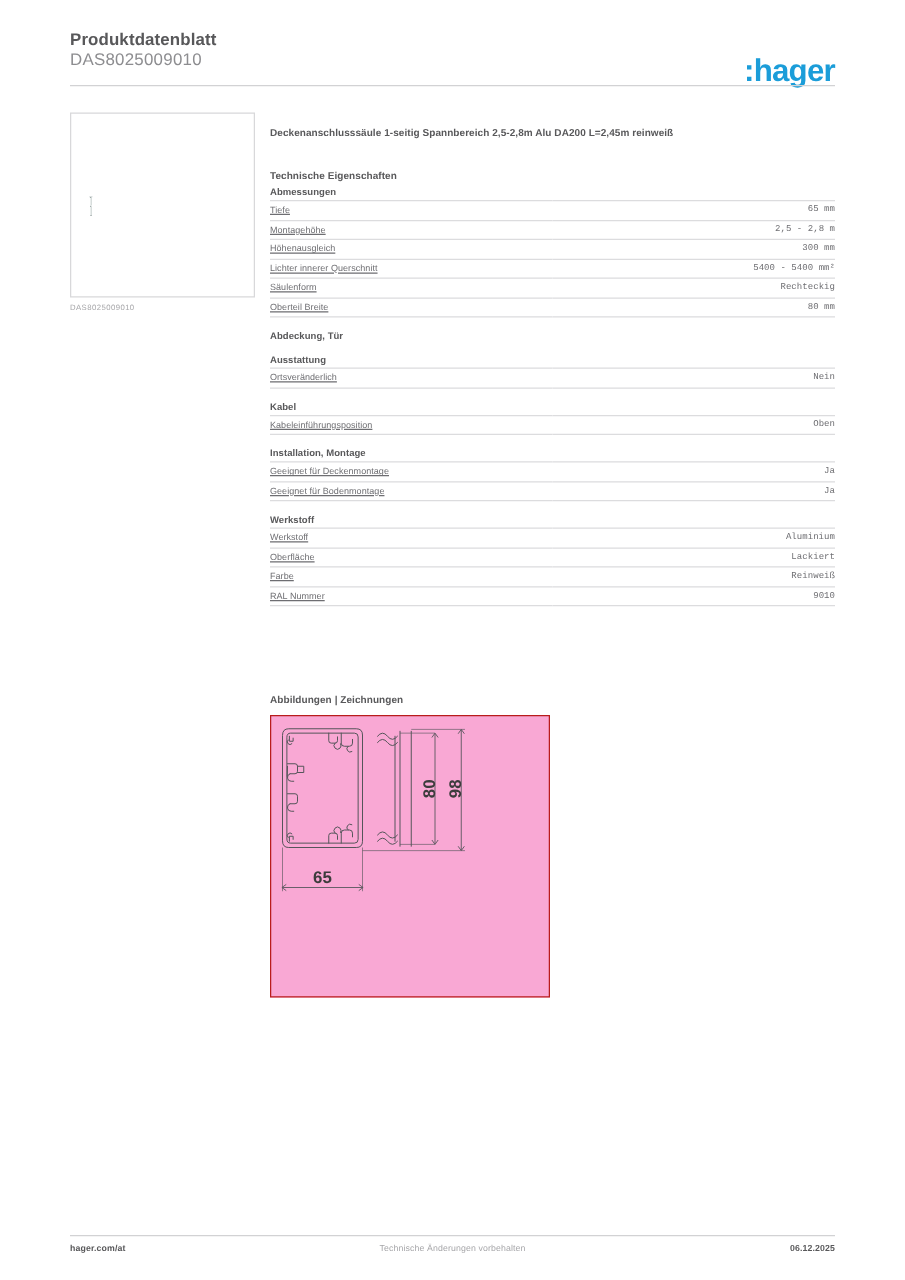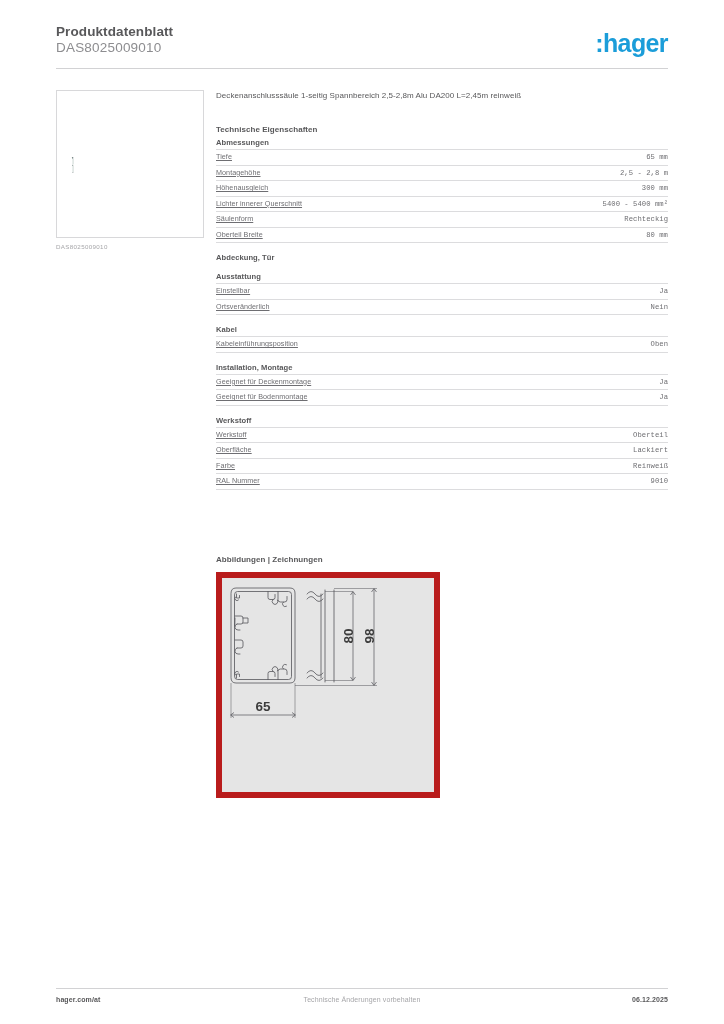--- a/index.html
+++ b/index.html
@@ -48,21 +48,21 @@
   .doc-subtitle {
     font-size: 13.5px;
     font-weight: normal;
     color: #8d8d90;
     line-height: 16px;
     letter-spacing: 0.2px;
   }
   .logo {
     position: absolute;
     right: 0;
-    top: 6px;
+    top: 20px;
     font-size: 25px;
     font-weight: bold;
     color: #1b9dd9;
     letter-spacing: -0.6px;
     line-height: 26px;
   }
   .header-rule {
     position: absolute;
     left: 56px;
     top: 68px;
@@ -100,24 +100,25 @@
 
   
   .content {
     position: absolute;
     left: 216px;
     top: 90px;
     width: 452px;
   }
   .product-desc {
     font-size: 8px;
-    font-weight: normal;
+    font-weight: bold;
     color: #58585a;
     letter-spacing: 0.05px;
     line-height: 11px;
+    margin-top: 11px;
   }
   .section-title {
     font-size: 8px;
     font-weight: bold;
     color: #58585a;
     margin-top: 24px;
     letter-spacing: 0.05px;
   }
   .group-title {
     font-size: 7.6px;
@@ -162,23 +163,23 @@
     font-weight: bold;
     color: #58585a;
     letter-spacing: 0.05px;
   }
   .drawing-box {
     position: absolute;
     left: 216px;
     top: 572px;
     width: 224px;
     height: 226px;
-    border: 6px solid #b91c1c;
+    border: 1px solid #b91c1c;
     box-sizing: border-box;
-    background: #e5e5e5;
+    background: #f9a8d4;
   }
   .drawing-svg {
     position: absolute;
     left: 0;
     top: 0;
   }
 
   
   .footer-rule {
     position: absolute;
@@ -291,24 +292,20 @@
               <td class="spec-label">Oberteil Breite</td>
               <td class="spec-value">80 mm</td>
             </tr>
           </tbody>
         </table>
         <div class="group-title">Abdeckung, Tür</div>
         <div class="group-title">Ausstattung</div>
         <table class="spec">
           <tbody>
             <tr>
-              <td class="spec-label">Einstellbar</td>
-              <td class="spec-value">Ja</td>
-            </tr>
-            <tr>
               <td class="spec-label">Ortsveränderlich</td>
               <td class="spec-value">Nein</td>
             </tr>
           </tbody>
         </table>
         <div class="group-title">Kabel</div>
         <table class="spec">
           <tbody>
             <tr>
               <td class="spec-label">Kabeleinführungsposition</td>
@@ -327,21 +324,21 @@
               <td class="spec-label">Geeignet für Bodenmontage</td>
               <td class="spec-value">Ja</td>
             </tr>
           </tbody>
         </table>
         <div class="group-title">Werkstoff</div>
         <table class="spec">
           <tbody>
             <tr>
               <td class="spec-label">Werkstoff</td>
-              <td class="spec-value">Oberteil</td>
+              <td class="spec-value">Aluminium</td>
             </tr>
             <tr>
               <td class="spec-label">Oberfläche</td>
               <td class="spec-value">Lackiert</td>
             </tr>
             <tr>
               <td class="spec-label">Farbe</td>
               <td class="spec-value">Reinweiß</td>
             </tr>
             <tr>

